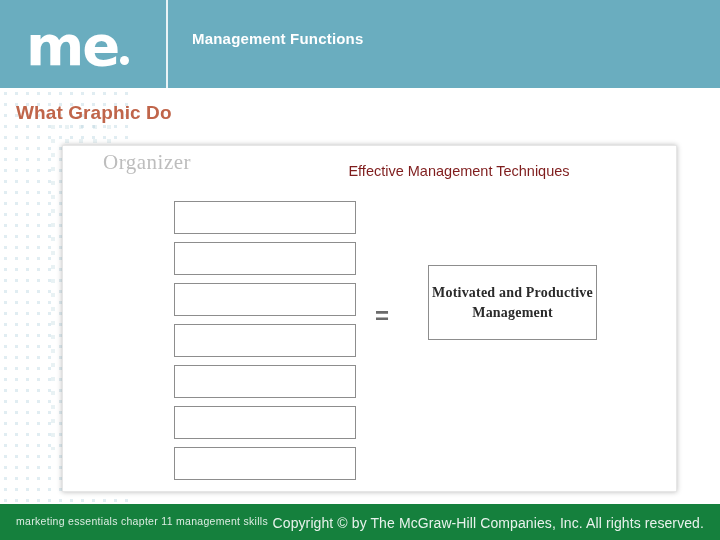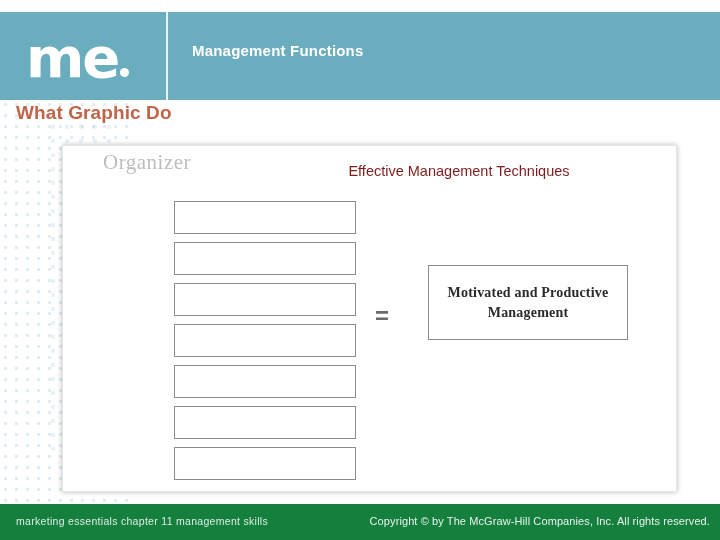--- a/index.html
+++ b/index.html
@@ -45,21 +45,20 @@
   }
 
   
   .header {
     position: absolute;
     left: 0;
     top: 0;
     width: 720px;
     height: 88px;
     background: #6aadbf;
-    margin-top: 12px;
   }
   .logo {
     position: absolute;
     left: 26px;
     top: 18px;
     width: 118px;
     height: 56px;
     color: #ffffff;
     font-family: "DejaVu Sans", sans-serif;
     font-size: 56px;
@@ -162,21 +161,21 @@
     color: #6b6b6b;
     font-size: 24px;
     font-weight: bold;
     line-height: 24px;
   }
 
   .result-box {
     position: absolute;
     left: 365px;
     top: 119px;
-    width: 200px;
+    width: 169px;
     height: 75px;
     border: 1.5px solid #8d8d8d;
     background: #ffffff;
     box-sizing: border-box;
     display: flex;
     flex-direction: column;
     align-items: center;
     justify-content: center;
   }
   .result-line {
@@ -201,25 +200,25 @@
     position: absolute;
     left: 16px;
     top: 11px;
     color: #ffffff;
     opacity: 0.85;
     font-size: 10.5px;
     letter-spacing: 0.3px;
   }
   .footer-right {
     position: absolute;
-    right: 10px;
+    right: 16px;
     top: 11px;
     color: #ffffff;
     opacity: 0.9;
-    font-size: 11px;
+    font-size: 14px;
     letter-spacing: 0.1px;
   }
 </style>
 </head>
 <body>
 
 <div class="slide">
 
   <div class="dot-pattern"></div>
   <div class="dot-pattern second"></div>

